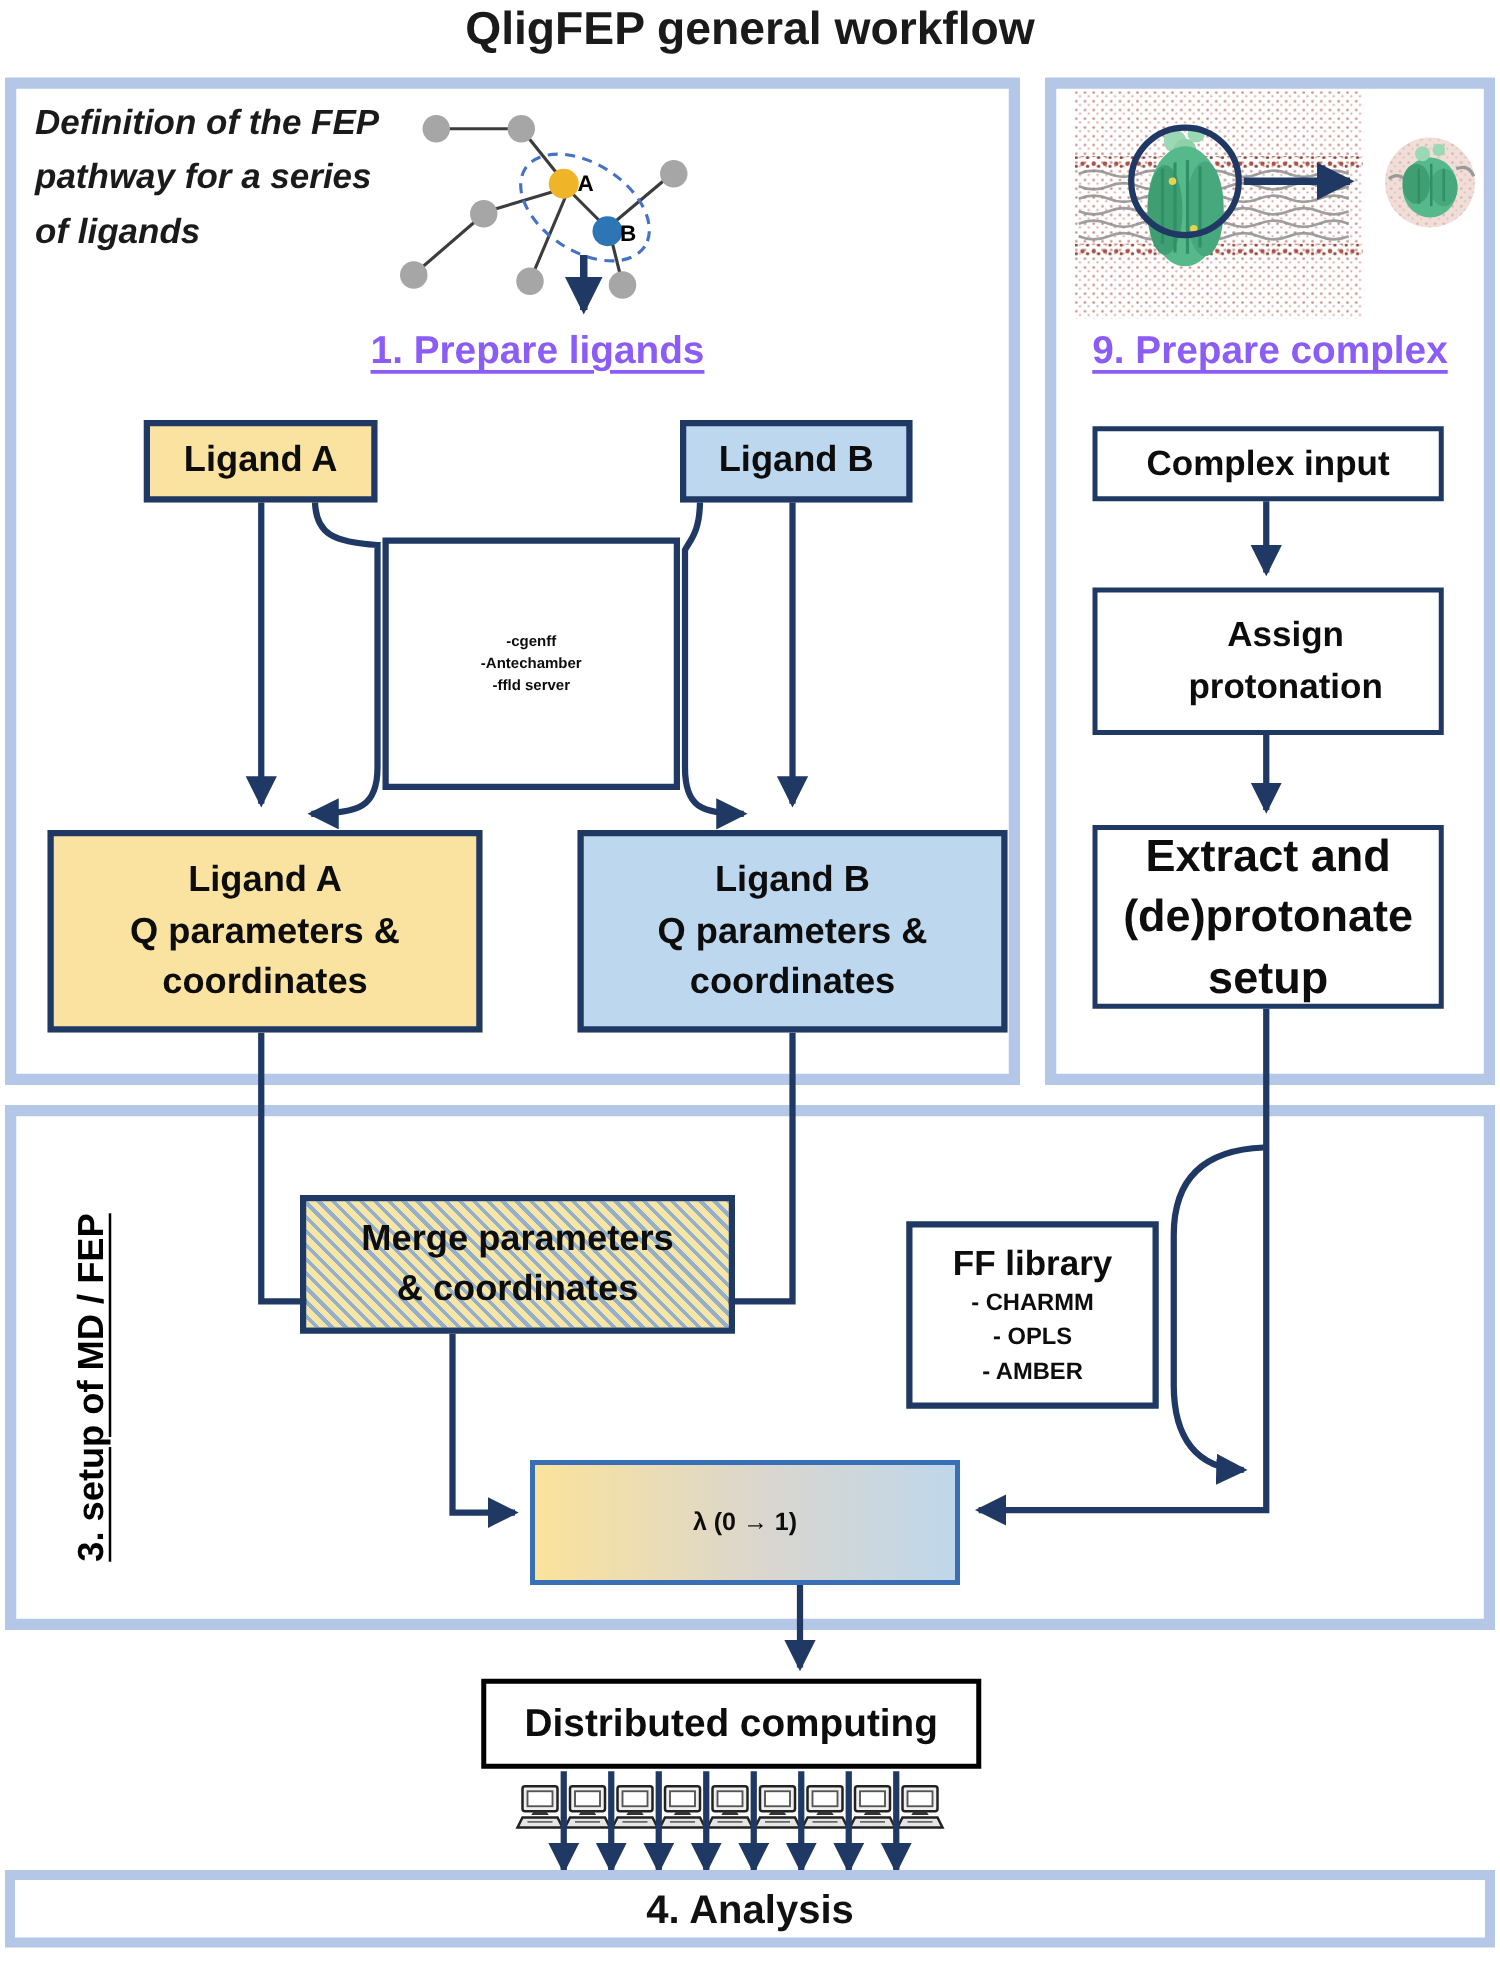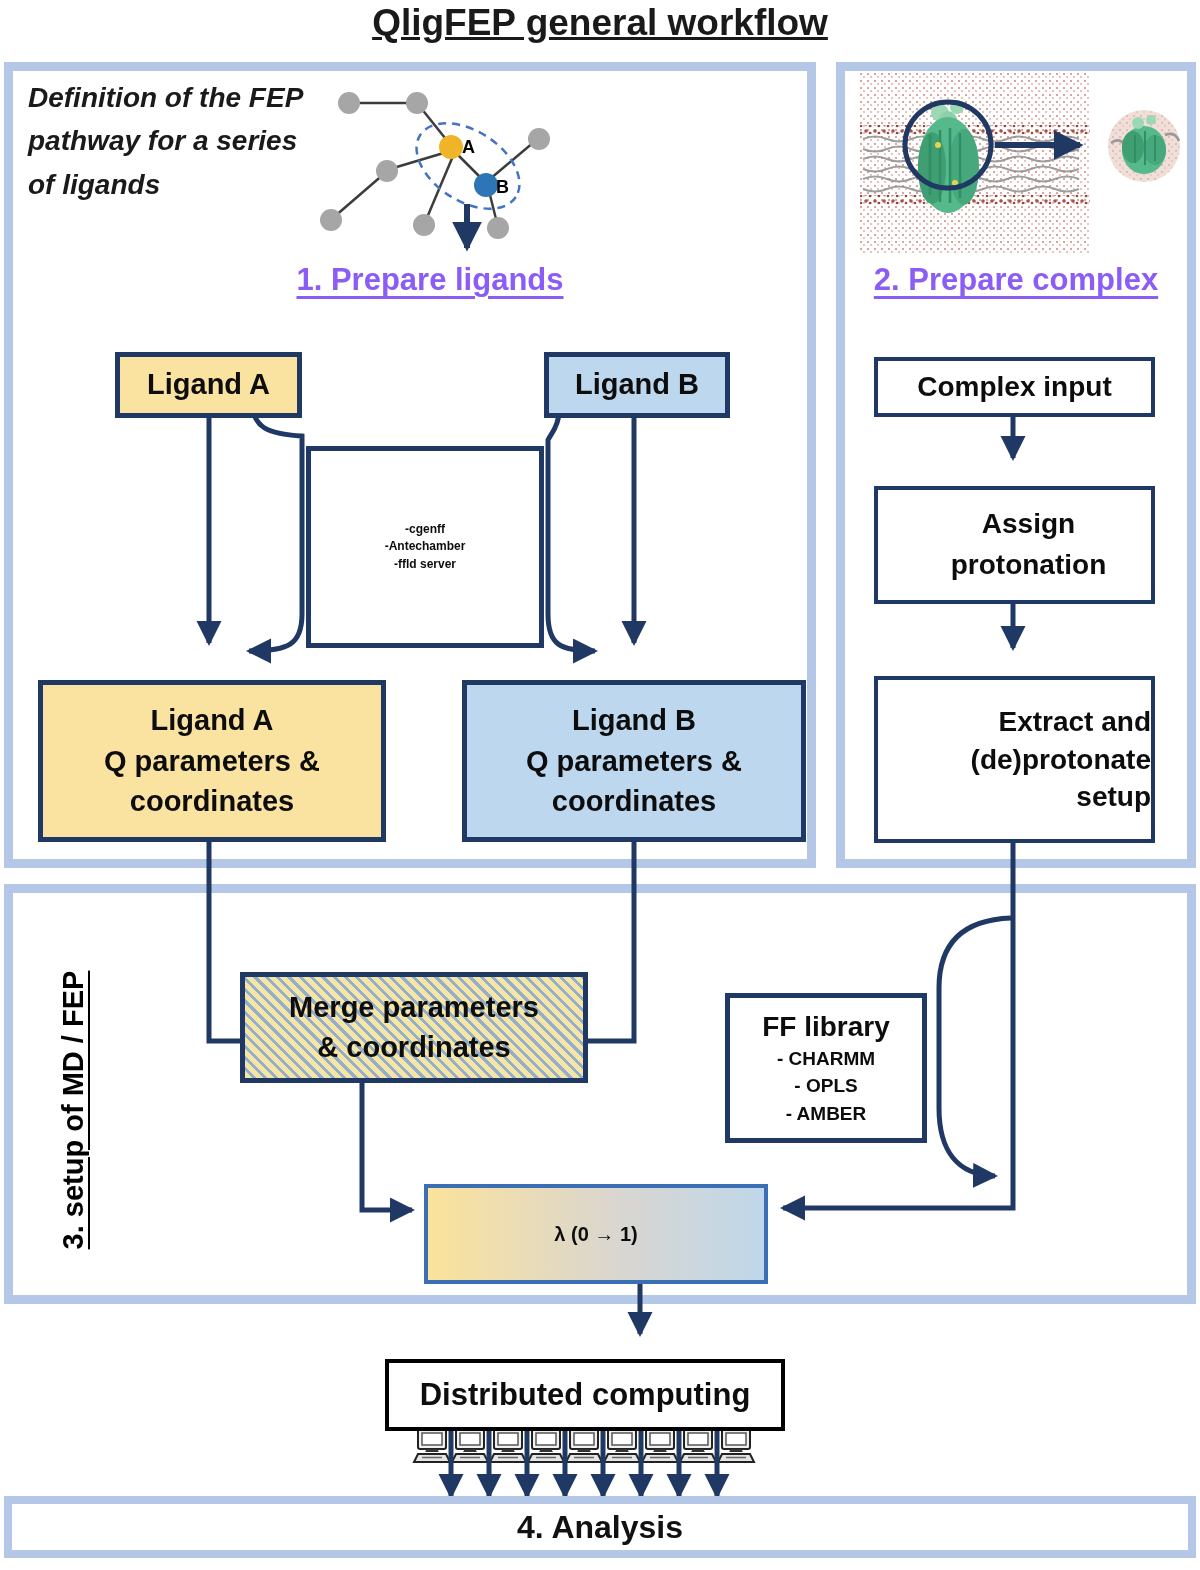--- a/index.html
+++ b/index.html
@@ -2,26 +2,26 @@
 <html><head>
 <meta charset="utf-8">
 <style>
   html,body{margin:0;padding:0;background:#fff;}
   body{font-family:"Liberation Sans",sans-serif;color:#111;}
   #canvas{position:relative;width:1200px;height:1570px;background:#fff;overflow:hidden;}
   .panel{position:absolute;border:9px solid #b4c7e7;background:#fff;box-sizing:border-box;}
   svg.layer{position:absolute;left:0;top:0;pointer-events:none;}
   .bx{position:absolute;box-sizing:border-box;border:5px solid #1f3864;background:#fff;
       display:flex;flex-direction:column;align-items:center;justify-content:center;
-      text-align:center;font-size:29px;line-height:1.28;color:#0d0d0d;font-weight:600;margin-top:16px;}
+      text-align:center;font-size:29px;line-height:1.28;color:#0d0d0d;font-weight:600;}
   .bx .sub{font-size:12px;line-height:1.45;font-weight:600;}
   .hd{position:absolute;font-size:31px;font-weight:600;color:#8b5cf6;text-align:center;
       text-decoration:underline;text-decoration-thickness:2.5px;text-underline-offset:6px;}
   .title{position:absolute;top:2px;left:0;width:100%;text-align:center;
-         font-size:37px;font-weight:700;color:#1a1a1a;text-decoration:underline;}
+         font-size:37px;font-weight:700;color:#1a1a1a;}
   .caption{position:absolute;left:28px;top:76px;width:286px;font-size:28px;font-style:italic;
            font-weight:600;line-height:1.55;color:#1a1a1a;}
   .sidelabel{position:absolute;left:-108px;top:1090px;width:370px;height:40px;text-align:center;
              transform:rotate(-90deg);font-size:29px;font-weight:600;color:#000;
              text-decoration:underline;text-decoration-thickness:2px;text-underline-offset:5px;}
   .merge{background:repeating-linear-gradient(45deg,#f6e6a6 0px,#f6e6a6 5px,#94aecb 5px,#94aecb 8px);}
   .sampling{border:4px solid #3a6fb5;background:linear-gradient(90deg,#fbe39b 0%,#dad6cf 55%,#bfd7ea 100%);}
   .dist{border:4px solid #000;font-size:31px;}
   .analysis{position:absolute;left:4px;top:1496px;width:1192px;height:62px;border:8px solid #b4c7e7;
             background:#fff;display:flex;align-items:center;justify-content:center;
@@ -160,21 +160,21 @@
         <path d="M717,1417 L717,1496" marker-end="url(#ah)"></path>
       </g>
     </g>
   </svg>
 
   <div class="title">QligFEP general workflow</div>
 
   <div class="caption">Definition of the FEP pathway for a series of ligands</div>
 
   <div class="hd" style="left:230px;top:262px;width:400px;">1. Prepare ligands</div>
-  <div class="hd" style="left:845px;top:262px;width:342px;">2. Prepare complex</div>
+  <div class="hd" style="left:845px;top:262px;width:342px;">9. Prepare complex</div>
 
   <div class="bx" style="left:115px;top:336px;width:187px;height:66px;background:#fae3a0;">Ligand A</div>
   <div class="bx" style="left:544px;top:336px;width:186px;height:66px;background:#bdd7ee;">Ligand B</div>
 
   <div class="bx" style="left:306px;top:430px;width:238px;height:202px;">
     <div class="sub">-cgenff</div>
     <div class="sub">-Antechamber</div>
     <div class="sub">-ffld server</div>
   </div>
 
@@ -187,21 +187,21 @@
     <div>Ligand B</div>
     <div>Q parameters &amp;</div>
     <div>coordinates</div>
   </div>
 
   <div class="bx" style="left:874px;top:341px;width:281px;height:60px;border-width:4px;font-size:28px;">Complex input</div>
   <div class="bx" style="left:874px;top:470px;width:281px;height:118px;border-width:4px;font-size:28px;line-height:1.45;padding-left:28px;">
     <div>Assign</div>
     <div>protonation</div>
   </div>
-  <div class="bx" style="left:874px;top:660px;width:281px;height:167px;border-width:4px;font-size:28px;line-height:1.35;align-items:flex-end;">
+  <div class="bx" style="left:874px;top:660px;width:281px;height:147px;border-width:4px;font-size:36px;line-height:1.35;">
     <div>Extract and</div>
     <div>(de)protonate</div>
     <div>setup</div>
   </div>
 
   <div class="sidelabel">3. setup of MD / FEP</div>
 
   <div class="bx merge" style="left:240px;top:956px;width:348px;height:111px;line-height:1.35;">
     <div>Merge parameters</div>
     <div>&amp; coordinates</div>

